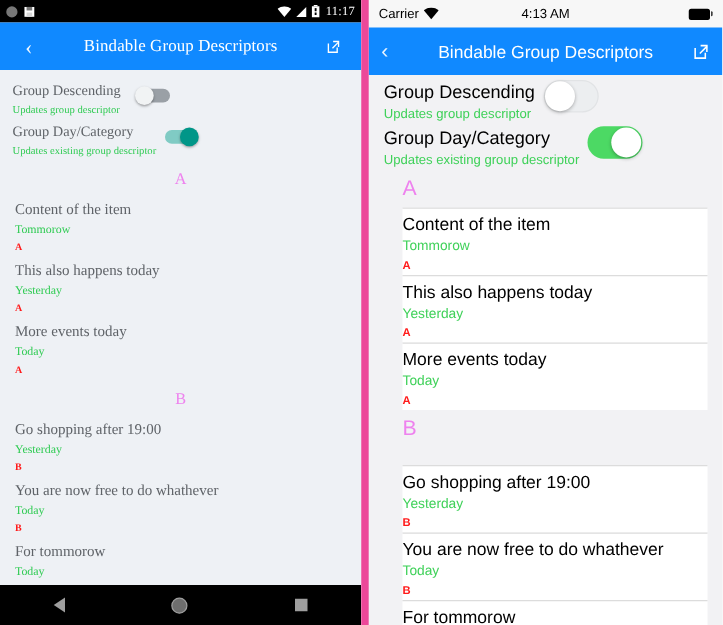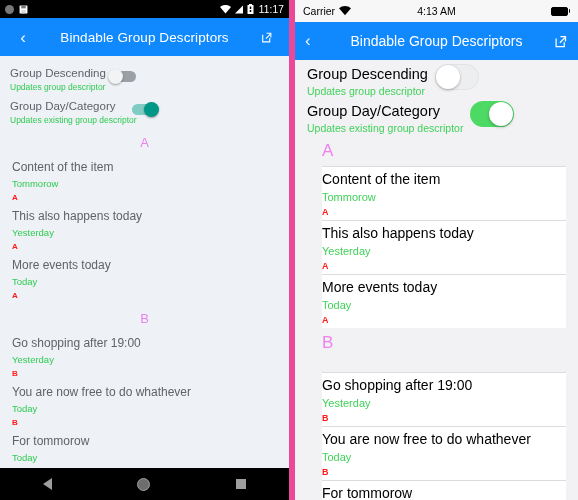--- a/index.html
+++ b/index.html
@@ -5,21 +5,21 @@
   * { margin:0; padding:0; box-sizing:border-box; }
   html,body { width:578px; height:500px; overflow:hidden; }
   body {
     font-family:"Liberation Sans", sans-serif;
     background:#ffffff;
     display:flex;
   }
   .panel { width:289px; height:500px; position:relative; overflow:hidden; }
 
   
-  #android { background:#eef1f5; display:flex; flex-direction:column; }
+  #android { background:#eef1f5; display:flex; flex-direction:column;font-family:Liberation Serif, serif; }
   .and-statusbar {
     height:18px; background:#000; color:#fff;
     display:flex; align-items:center; padding:0 5px;
     font-size:10px; flex:0 0 auto;
   }
   .and-sb-left { display:flex; align-items:center; gap:5px; }
   .and-sb-right { margin-left:auto; display:flex; align-items:center; gap:3px; }
   .and-clock { font-size:10px; letter-spacing:0.2px; padding-left:2px; }
   .dot-icon { width:9px; height:9px; border-radius:50%; background:#787878; display:block; }
   .floppy-icon { width:9px; height:9px; display:block; }

